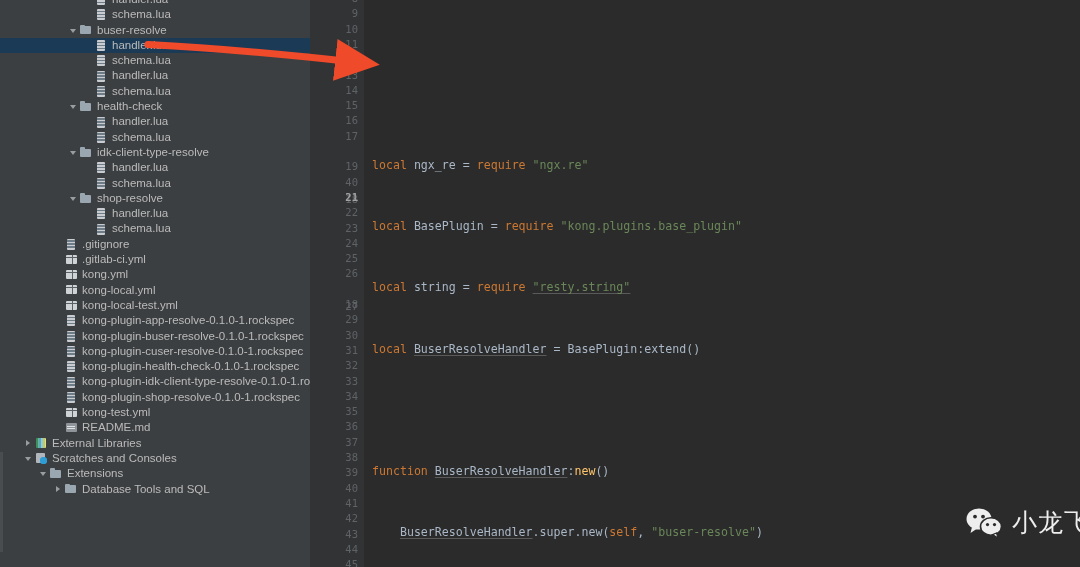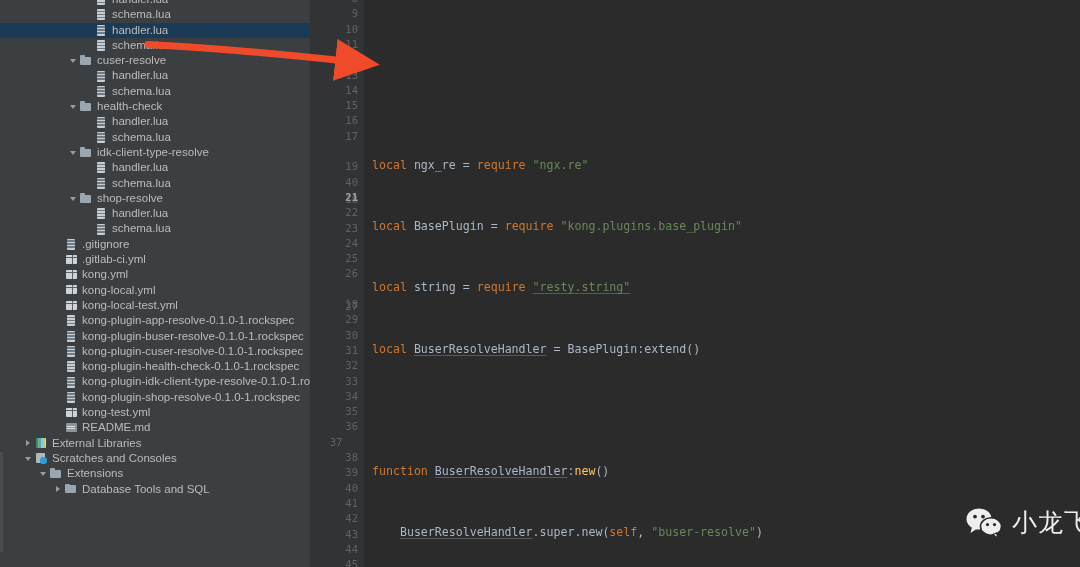--- a/index.html
+++ b/index.html
@@ -166,37 +166,37 @@
           <span class="twisty"></span>
           <span class="ic ic-lua"></span>
           <span class="lbl">handler.lua</span>
         </div>
         <div class="tree-row">
           <span class="indent" style="width: 83px;"></span>
           <span class="twisty"></span>
           <span class="ic ic-lua"></span>
           <span class="lbl">schema.lua</span>
         </div>
-        <div class="tree-row selected">
-          <span class="indent" style="width: 83px;"></span>
-          <span class="twisty"></span>
-          <span class="ic ic-lua"></span>
-          <span class="lbl">handler.lua</span>
-        </div>
-        <div class="tree-row">
-          <span class="indent" style="width: 83px;"></span>
-          <span class="twisty"></span>
-          <span class="ic ic-lua"></span>
-          <span class="lbl">schema.lua</span>
-        </div>
         <div class="tree-row">
           <span class="indent" style="width: 68px;"></span>
           <span class="twisty down"></span>
           <span class="ic ic-folder"></span>
-          <span class="lbl">cuser-resolve</span>
+          <span class="lbl">buser-resolve</span>
+        </div>
+        <div class="tree-row selected">
+          <span class="indent" style="width: 83px;"></span>
+          <span class="twisty"></span>
+          <span class="ic ic-lua"></span>
+          <span class="lbl">handler.lua</span>
+        </div>
+        <div class="tree-row">
+          <span class="indent" style="width: 83px;"></span>
+          <span class="twisty"></span>
+          <span class="ic ic-lua"></span>
+          <span class="lbl">schema.lua</span>
         </div>
         <div class="tree-row">
           <span class="indent" style="width: 83px;"></span>
           <span class="twisty"></span>
           <span class="ic ic-lua"></span>
           <span class="lbl">handler.lua</span>
         </div>
         <div class="tree-row">
           <span class="indent" style="width: 83px;"></span>
           <span class="twisty"></span>
@@ -386,21 +386,21 @@
         <div class="lnum" style="top: 299px;">27</div>
         <div class="lnum" style="top: 297px;">18</div>
         <div class="lnum" style="top: 312.3px;">29</div>
         <div class="lnum" style="top: 327.6px;">30</div>
         <div class="lnum" style="top: 342.9px;">31</div>
         <div class="lnum" style="top: 358.2px;">32</div>
         <div class="lnum" style="top: 373.5px;">33</div>
         <div class="lnum" style="top: 388.8px;">34</div>
         <div class="lnum" style="top: 404.1px;">35</div>
         <div class="lnum" style="top: 419.4px;">36</div>
-        <div class="lnum" style="top: 434.7px; text-align: center;">37</div>
+        <div class="lnum" style="top: 434.7px;">37</div>
         <div class="lnum" style="top: 450px;">38</div>
         <div class="lnum" style="top: 465.3px;">39</div>
         <div class="lnum" style="top: 480.6px;">40</div>
         <div class="lnum" style="top: 495.9px;">41</div>
         <div class="lnum" style="top: 511.2px;">42</div>
         <div class="lnum" style="top: 526.5px;">43</div>
         <div class="lnum" style="top: 541.8px;">44</div>
         <div class="lnum" style="top: 557.1px;">45</div>
       </div>
     <div id="gutter-edge"></div>

